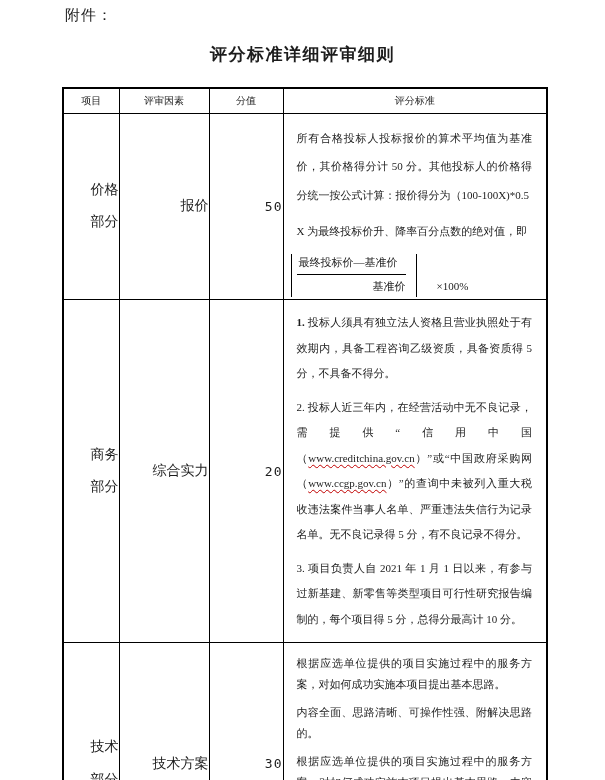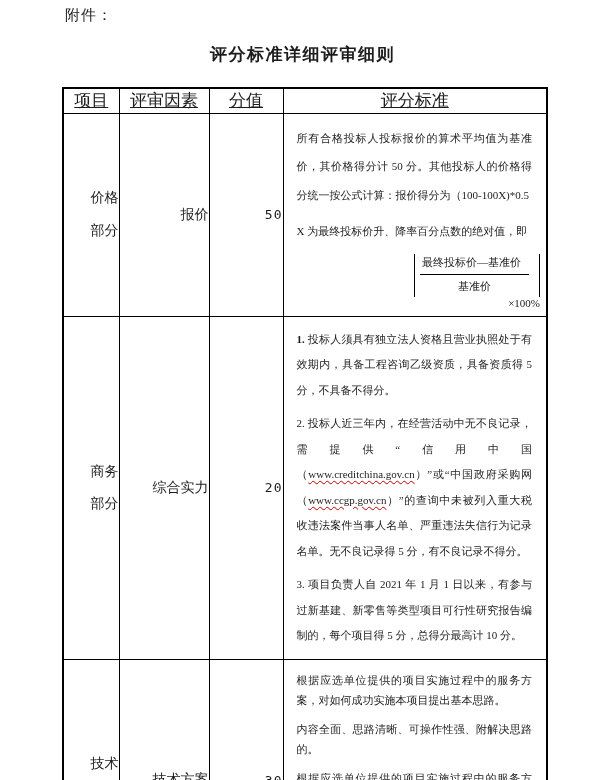--- a/index.html
+++ b/index.html
@@ -30,21 +30,21 @@
     border-collapse: collapse;
     table-layout: fixed;
     border: 2px solid #000;
   }
   .score-table th, .score-table td {
     border: 1px solid #000;
     padding: 0;
     font-weight: normal;
   }
   .score-table thead tr { height: 25px; }
-  .score-table th { font-size: 17px; text-align: center; text-decoration: underline; }
+  .score-table th { font-size: 10px; text-align: center; }
   col.c1 { width: 56px; }
   col.c2 { width: 90px; }
   col.c3 { width: 74px; }
   col.c4 { width: 264px; }
   td.c-item, td.c-factor, td.c-score {
     text-align: right;
     vertical-align: middle;
     font-size: 14px;
   }
   td.c-item { white-space: pre-line; line-height: 2.3; }
@@ -69,35 +69,34 @@
     text-decoration-thickness: 1px;
     text-underline-offset: 2px;
   }
   
   .formula {
     display: flex;
     align-items: flex-end;
     margin: 6px 0 0 2px;
     line-height: 1.25;
     font-size: 11px;
-    flex-direction: column;
   }
   .frac {
     border-left: 1.5px solid #000;
     border-right: 1.5px solid #000;
     padding: 2px 10px 3px 5px;
     display: inline-block;
   }
   .frac .num {
     border-bottom: 1.5px solid #000;
     padding: 0 8px 5px 2px;
     white-space: nowrap;
   }
   .frac .den {
-    text-align: center;
+    text-align: right;
     padding-top: 5px;
   }
   .mult { margin-left: 20px; padding-bottom: 3px; white-space: nowrap; }
 </style>
 </head>
 <body>
 
 <div class="attachment">附件：</div>
 
 <div class="doc-title">评分标准详细评审细则</div>

